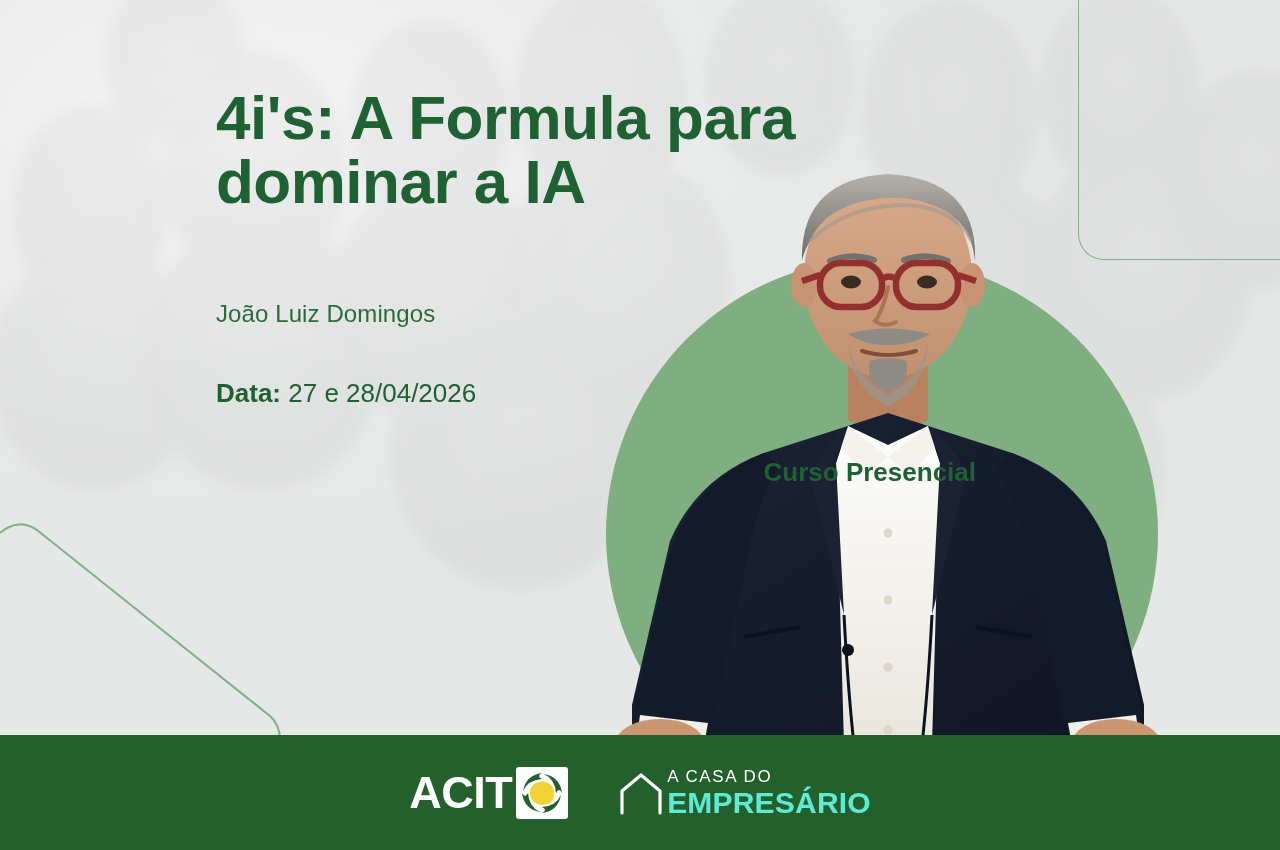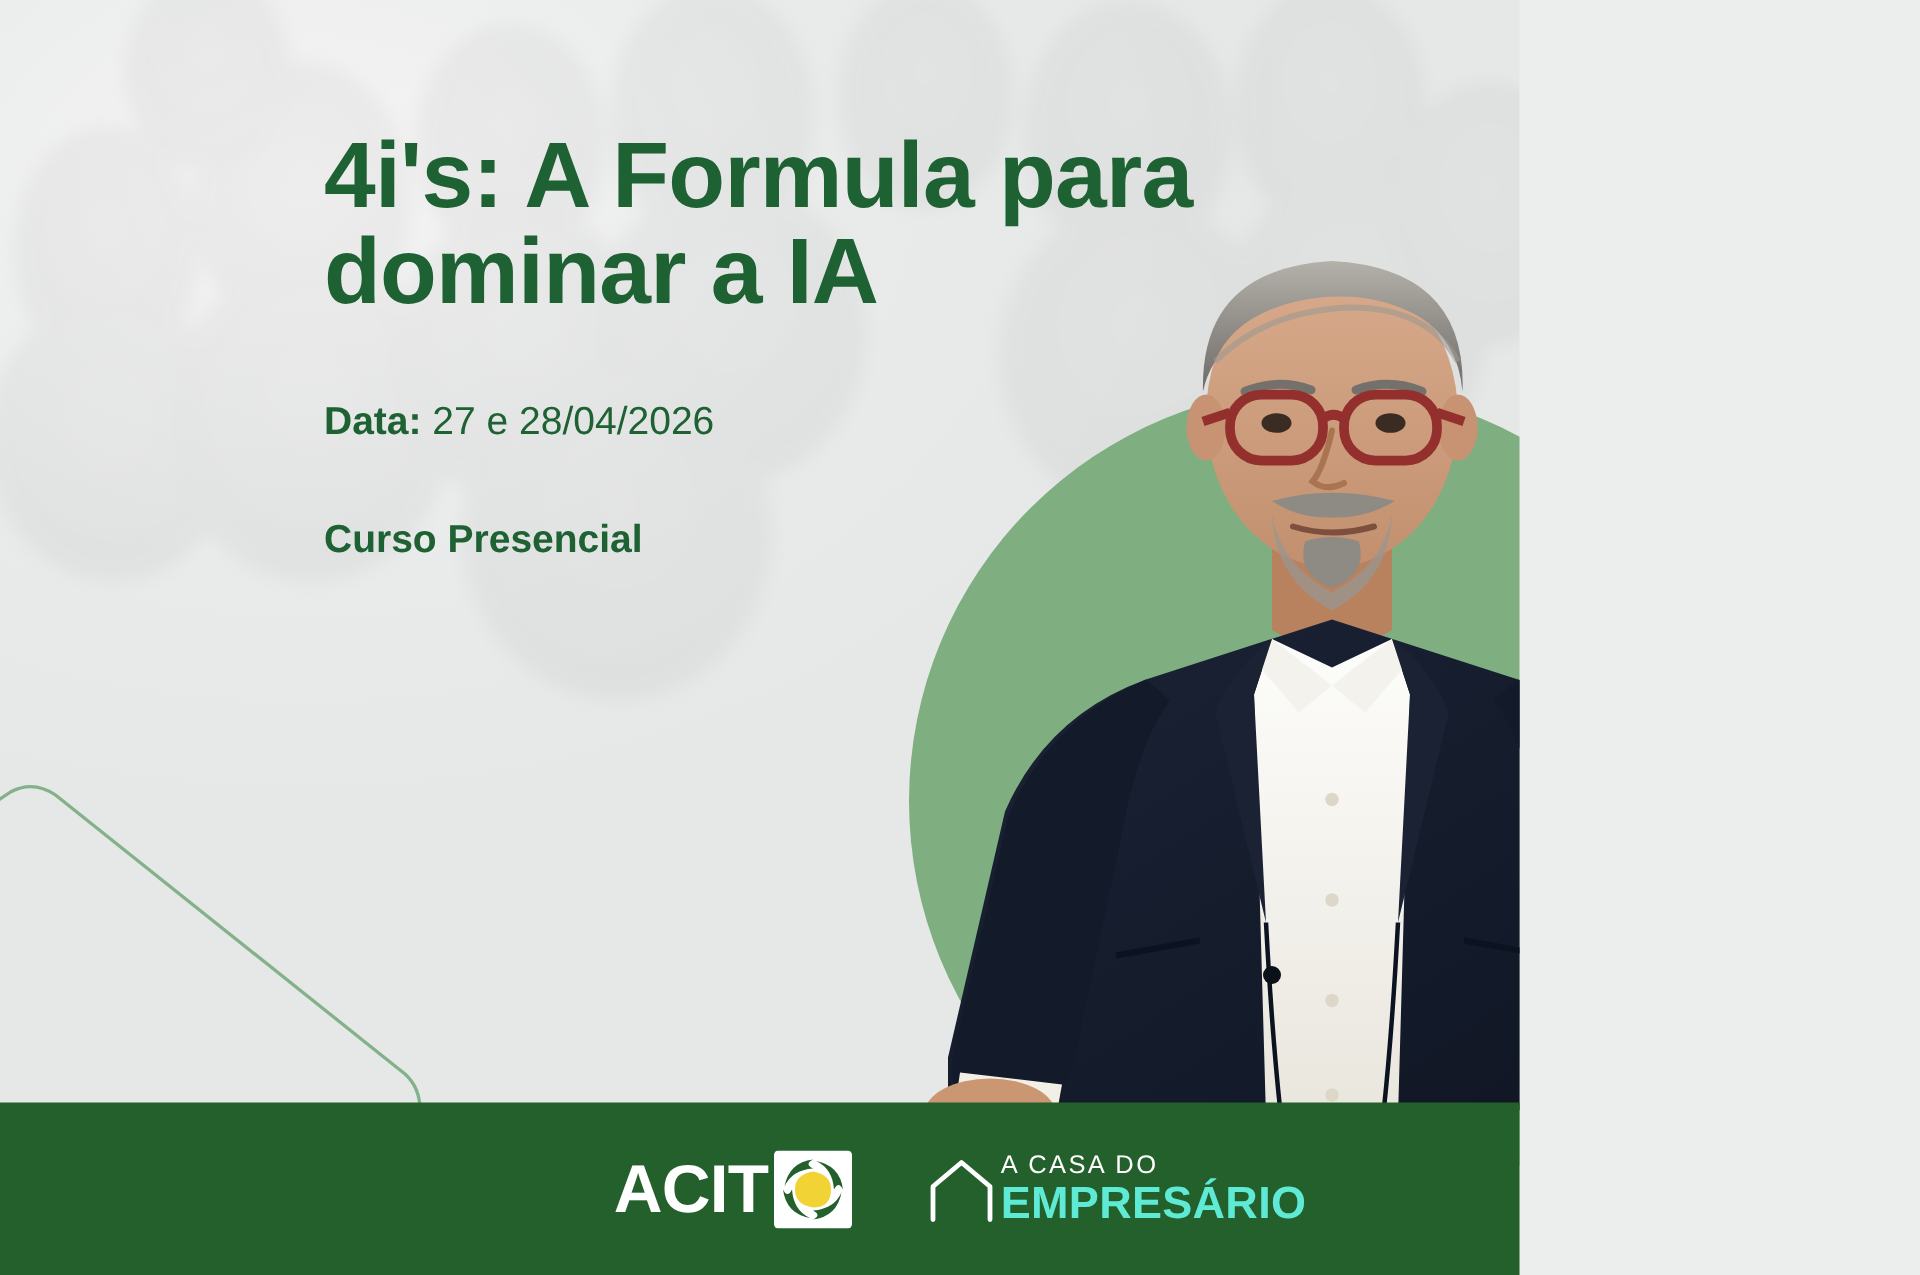--- a/index.html
+++ b/index.html
@@ -5,21 +5,21 @@
   * { margin:0; padding:0; box-sizing:border-box; }
   html,body { width:1280px; height:850px; }
   body {
     font-family:"Liberation Sans", sans-serif;
     background:#eceeed;
     overflow:hidden;
   }
 
   #banner {
     position:relative;
-    width:1013px;
+    width:1280px;
     height:850px;
     overflow:hidden;
     background:
       radial-gradient(ellipse 60% 50% at 20% 15%, #f4f5f4 0%, #e9ebea 60%, #e6e8e7 100%),
       linear-gradient(160deg,#f2f3f2 0%,#e8eae9 55%,#eceeec 100%);
   }
 
   
   .crowd-bg {
     position:absolute; inset:0;
@@ -92,21 +92,21 @@
   .info-line {
     font-size:26px;
     color:#1e6133;
     line-height:1.52;
     white-space:nowrap;
     margin-top:12px;
   }
   .info-line .lbl { font-weight:700; }
   .info-line .val { font-weight:400; }
   .info-block.second { margin-top:40px; }
-  .info-line.strong { font-weight:700; }
+  .info-line.strong { font-weight:700;text-align:right; }
 
   
   .footer {
     position:absolute;
     left:0; bottom:0;
     width:1280px; height:115px;
     background:#23602c;
     display:flex;
     align-items:center;
     justify-content:center;
@@ -279,20 +279,21 @@
         <ellipse cx="568" cy="598" rx="44" ry="24" fill="#cb9773"></ellipse>
       </g>
     </svg>
   </div>
 
   <div class="content">
 
     <h1 class="headline">4i's: A Formula para
 dominar a IA</h1>
 
+    <div class="speaker-name">João Luiz Domingos</div>
 
     <div class="info-block">
       <div class="info-line">
         <span class="lbl">Data:</span><span class="val"> 27 e 28/04/2026</span>
       </div>
     </div>
 
     <div class="info-block second">
       <div class="info-line strong">Curso Presencial</div>
     </div>

